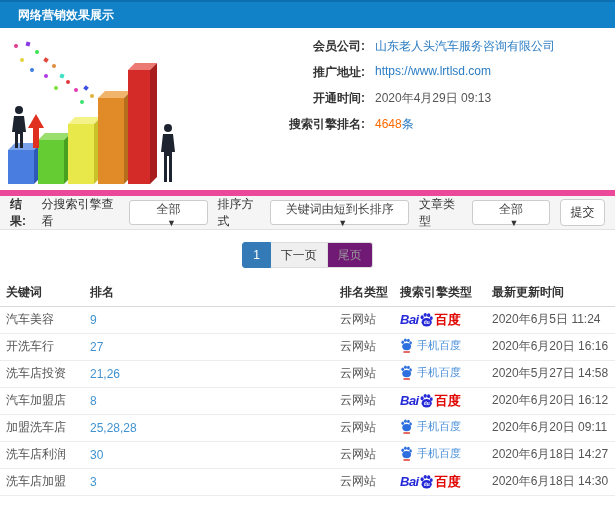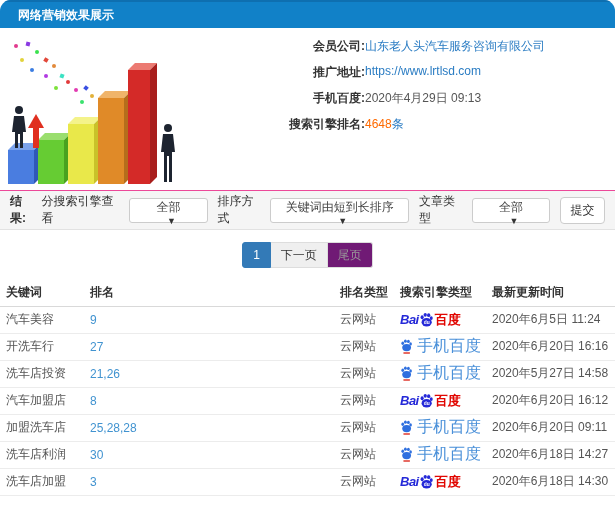--- a/index.html
+++ b/index.html
@@ -1,34 +1,34 @@
 <!DOCTYPE html>
 <html><head>
 <meta charset="utf-8">
 <style>
   * { margin:0; padding:0; box-sizing:border-box; }
   body { font-family:"Liberation Sans", sans-serif; background:#fff; }
-  .page { position:relative; width:615px; height:520px; background:#fff; overflow:hidden; font-size:12px; color:#333;border-radius:11px; }
+  .page { position:relative; width:615px; height:520px; background:#fff; overflow:hidden; font-size:12px; color:#333; }
 
   
   .topbar { height:28px; background:#1181c8; border-top:2px solid #0e6fb0; display:flex; align-items:center; padding-left:18px; }
   .topbar .title { color:#fff; font-weight:bold; font-size:12px; }
 
   
   .info-section { display:flex; height:162px; }
   .illustration { width:180px; height:160px; flex:0 0 180px; padding:4px 0 0 2px; }
   .info-list { flex:1; padding-top:10px; }
   .info-row { display:flex; align-items:flex-start; height:26px; }
   .info-label { width:185px; text-align:right; font-weight:bold; color:#333; }
-  .info-value { color:#555; }
+  .info-value { margin-left:10px; color:#555; }
   .link { color:#2a7cc3; cursor:pointer; }
   .hl-num { color:#ff6a00; }
 
   
-  .filter-bar { height:40px; background:#f5f5f5; border-top:1px solid #ec4899; border-bottom:1px solid #e2e2e2; display:flex; align-items:center; padding:0 10px; }
+  .filter-bar { height:40px; background:#f5f5f5; border-top:6px solid #ec4899; border-bottom:1px solid #e2e2e2; display:flex; align-items:center; padding:0 10px; }
   .filter-result-label { font-weight:bold; }
   .filter-controls { margin-left:auto; display:flex; align-items:center; gap:6px; }
   .filter-label { font-weight:normal; margin-left:4px; }
   .select-box { display:inline-flex; align-items:center; justify-content:space-between; height:25px; padding:0 6px; border:1px solid #ccc; border-radius:3px; background:#fff; color:#444; cursor:pointer;flex-direction:column; }
   .select-box .caret { font-size:9px; color:#333; margin-left:6px; }
   .sel-engine { width:80px; } .sel-sort { width:142px; } .sel-article { width:80px; }
   .submit-btn { height:27px; width:46px; border:1px solid #ccc; border-radius:4px; background:#fff; font-size:12px; color:#333; cursor:pointer; margin-left:4px; }
 
   
   .pagination-wrap { height:50px; display:flex; align-items:center; justify-content:center; }
@@ -42,21 +42,21 @@
   table { width:100%; border-collapse:collapse; table-layout:fixed; }
   th { text-align:left; font-weight:bold; color:#333; height:26px; border-bottom:1px solid #d9d9d9; font-size:12px; }
   td { height:27px; border-bottom:1px solid #ececec; font-size:12px; color:#555;margin-top:28px; }
   th:first-child, td:first-child { padding-left:6px; }
   .col-kw { width:90px; } .col-rank { width:250px; } .col-type { width:60px; } .col-engine { width:92px; } .col-time { width:123px; }
   td.rank { color:#4193d0; }
   .baidu-logo { display:inline-flex; align-items:center; }
   .baidu-logo .bai { color:#2529d8; font-weight:bold; font-size:13px; font-style:italic; letter-spacing:-0.5px; }
   .baidu-logo .bd { color:#e10601; font-weight:bold; font-size:13px; margin-left:1px; }
   .mobile-baidu { display:inline-flex; align-items:center; gap:4px; }
-  .mobile-baidu .mb-label { color:#4a90d9; font-size:16px; }
+  .mobile-baidu .mb-label { color:#4a90d9; font-size:11px; }
   svg.paw { display:block; }
 </style>
 </head>
 <body>
 
 <div class="page">
 
   <div class="topbar">
     <span class="title">网络营销效果展示</span>
   </div>
@@ -128,21 +128,21 @@
     <div class="info-list">
       <div class="info-row">
         <span class="info-label">会员公司:</span>
         <span class="info-value link">山东老人头汽车服务咨询有限公司</span>
       </div>
       <div class="info-row">
         <span class="info-label">推广地址:</span>
         <span class="info-value link">https://www.lrtlsd.com</span>
       </div>
       <div class="info-row">
-        <span class="info-label">手机百度:</span>
+        <span class="info-label">开通时间:</span>
         <span class="info-value">2020年4月29日 09:13</span>
       </div>
       <div class="info-row">
         <span class="info-label">搜索引擎排名:</span>
         <span class="info-value">
           <span class="hl-num">4648</span><span class="link">条</span>
         </span>
       </div>
     </div>
   </div>

